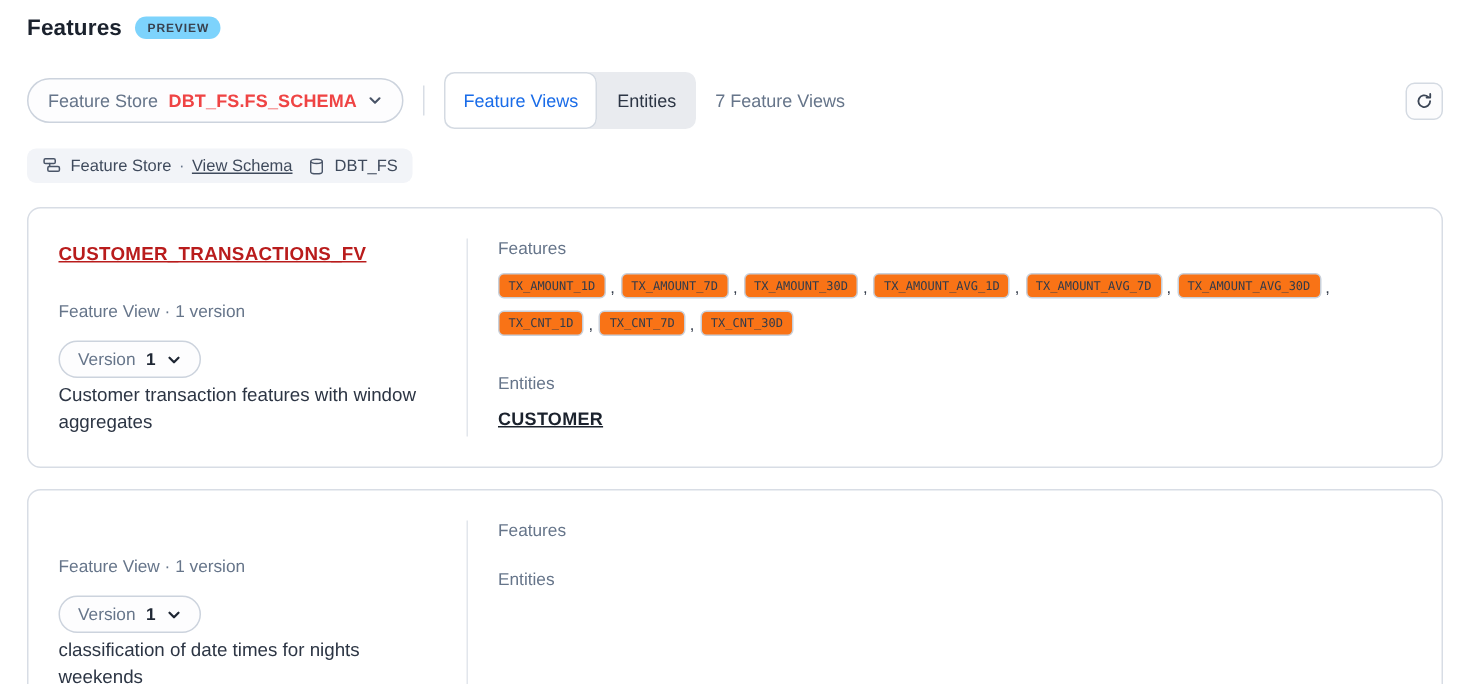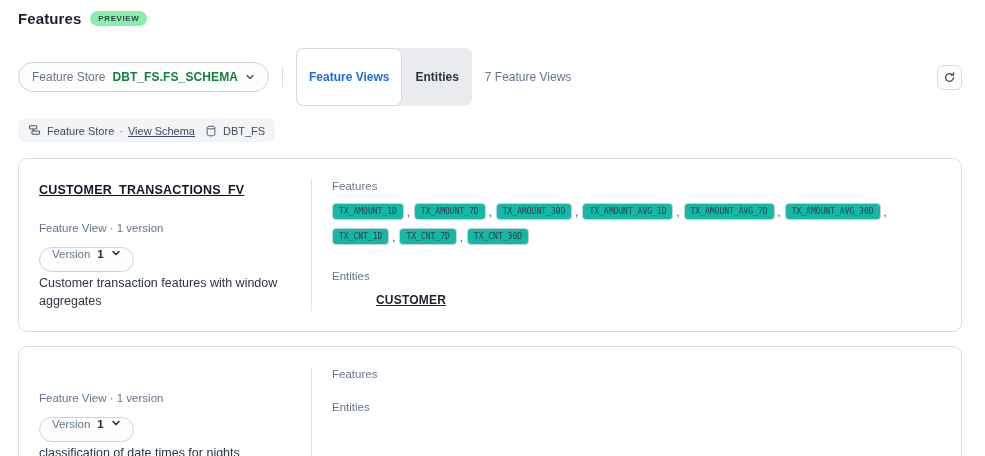--- a/index.html
+++ b/index.html
@@ -2,62 +2,62 @@
 <html><head>
 <meta charset="utf-8">
 <style>
   html,body{margin:0;padding:0;background:#fff;}
   body{width:985px;height:456px;font-family:"Liberation Sans",sans-serif;color:#1f2734;overflow:hidden;}
   .page{padding:10px 23px 0 18px;}
 
   
   .page-header{display:flex;align-items:center;gap:9px;}
   .page-title{font-size:15px;font-weight:700;color:#1b222d;margin:0;letter-spacing:.1px;}
-  .preview-badge{font-size:8px;font-weight:700;letter-spacing:.6px;color:#39424f;background:#86efac;border-radius:9px;padding:3px 8px;}
+  .preview-badge{font-size:8px;font-weight:700;letter-spacing:.6px;color:#39424f;background:#7dd3fc;border-radius:9px;padding:3px 8px;}
 
   
   .toolbar{display:flex;align-items:center;margin-top:21px;}
   .fs-select{display:inline-flex;align-items:center;gap:7px;height:30px;padding:0 13px;border:1px solid #ccd3dd;border-radius:16px;background:#fdfdfe;font-size:12px;font-family:inherit;cursor:pointer;}
   .fs-label{color:#66758a;}
-  .fs-value{color:#15803d;font-weight:700;letter-spacing:.1px;}
+  .fs-value{color:#ef4444;font-weight:700;letter-spacing:.1px;}
   .chev{display:inline-flex;color:#4a5568;}
   .vdivider{width:1px;height:20px;background:#d8dde5;margin:0 13px;}
   .segmented{display:inline-flex;background:#e9ebef;border-radius:7px;}
-  .seg-tab{font-size:12px;font-weight:700;font-family:inherit;padding:22px 13px;border:none;background:transparent;color:#2c3544;border-radius:7px;cursor:pointer;}
+  .seg-tab{font-size:12px;font-weight:400;font-family:inherit;padding:12px 13px;border:none;background:transparent;color:#2c3544;border-radius:7px;cursor:pointer;}
   .seg-tab.active{background:#fff;color:#1a6ce8;box-shadow:inset 0 0 0 1px #d4dae2;}
   .count{margin-left:13px;font-size:12px;color:#66758a;}
   .spacer{flex:1;}
   .refresh-btn{width:25px;height:25px;border:1px solid #d4dae2;border-radius:6px;background:#fcfcfd;display:flex;align-items:center;justify-content:center;cursor:pointer;padding:0;}
 
   
   .breadcrumb{display:inline-flex;align-items:center;gap:6px;margin-top:13px;background:#f2f4f8;border-radius:6px;padding:5px 10px;font-size:11px;color:#3f4a5c;}
   .bc-icon{display:inline-flex;color:#4a5568;}
   .bc-link{color:#3f4a5c;text-decoration:underline;cursor:pointer;}
   .bc-sep{color:#66758a;margin:0 -1px;}
   .bc-db{margin-left:4px;}
 
   
   .card-list{margin-top:16px;display:flex;flex-direction:column;gap:14px;}
   .card{display:flex;border:1px solid #d8dde5;border-radius:9px;background:#fff;box-sizing:border-box;}
   .card-left{width:292px;flex:0 0 auto;padding:21px 20px;box-sizing:border-box;}
   .card-divider{width:1px;background:#e2e6ec;margin:20px 0;}
   .card-right{flex:1;padding:21px 24px 21px 20px;}
-  .card-title{display:inline-block;font-size:12.5px;font-weight:700;color:#0f172a;text-decoration:underline;letter-spacing:.2px;cursor:pointer;}
+  .card-title{display:inline-block;font-size:12.5px;font-weight:700;color:#b91c1c;text-decoration:underline;letter-spacing:.2px;cursor:pointer;}
   .card-subtitle{margin-top:24px;font-size:11.5px;color:#66758a;}
-  .version-pill{margin-top:13px;display:inline-flex;gap:7px;height:25px;padding:0 12px;border:1px solid #ccd3dd;border-radius:13px;background:#fdfdfe;font-size:11.5px;font-family:inherit;cursor:pointer;}
+  .version-pill{margin-top:13px;display:inline-flex;align-items:center;gap:7px;height:25px;padding:0 12px;border:1px solid #ccd3dd;border-radius:13px;background:#fdfdfe;font-size:11.5px;font-family:inherit;cursor:pointer;}
   .v-label{color:#66758a;}
   .v-value{font-weight:700;color:#1f2734;}
   .card-desc{margin:3px 0 0;font-size:12.5px;color:#2c3544;line-height:1.4;max-width:252px;}
   .sec-label{font-size:11.5px;color:#66758a;}
   .chips{margin-top:7px;line-height:23px;}
-  .chip{display:inline-block;font-family:"DejaVu Sans Mono",monospace;font-size:8px;color:#333b4a;background:#14b8a6;border:1px solid #c9d0da;border-radius:4px;padding:3px 6px;line-height:normal;vertical-align:middle;}
+  .chip{display:inline-block;font-family:"DejaVu Sans Mono",monospace;font-size:8px;color:#333b4a;background:#f97316;border:1px solid #c9d0da;border-radius:4px;padding:3px 6px;line-height:normal;vertical-align:middle;}
   .chip-sep{margin:0 4px 0 3px;font-size:11px;color:#333b4a;}
   .sec-label.ent{margin-top:21px;}
   .entities{margin-top:8px;}
-  .entity-link{font-size:12px;font-weight:700;color:#1b222d;text-decoration:underline;cursor:pointer;margin-right:14px;letter-spacing:.2px;margin-left:44px;}
+  .entity-link{font-size:12px;font-weight:700;color:#1b222d;text-decoration:underline;cursor:pointer;margin-right:14px;letter-spacing:.2px;}
 </style>
 </head>
 <body>
 
 <div class="page">
 
   <div class="page-header">
     <h1 class="page-title">Features</h1>
     <span class="preview-badge">PREVIEW</span>
   </div>

